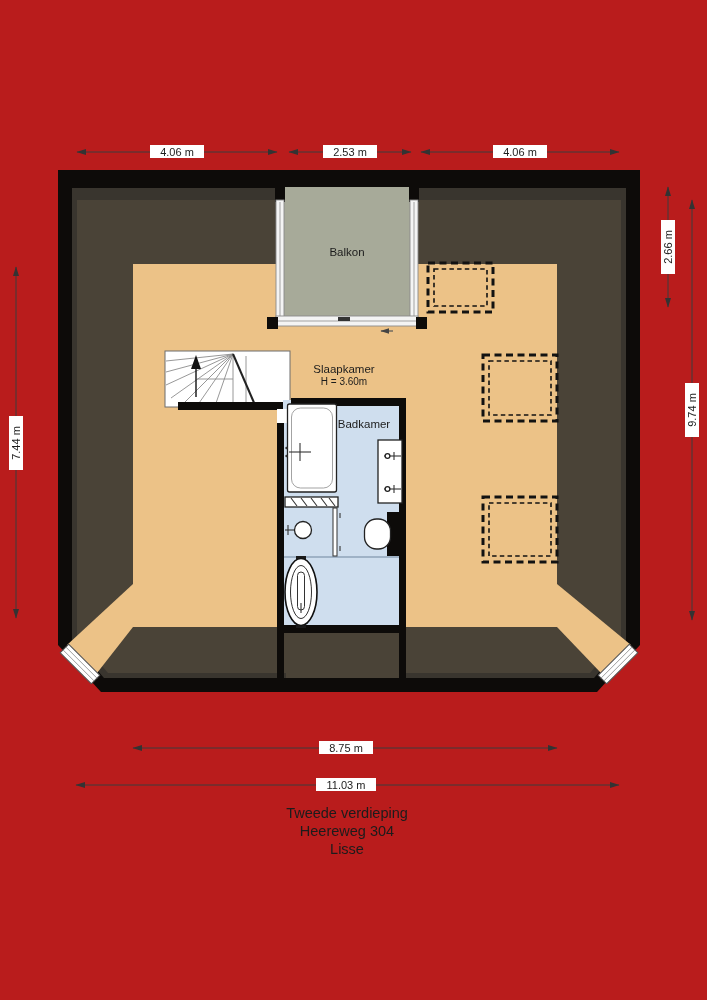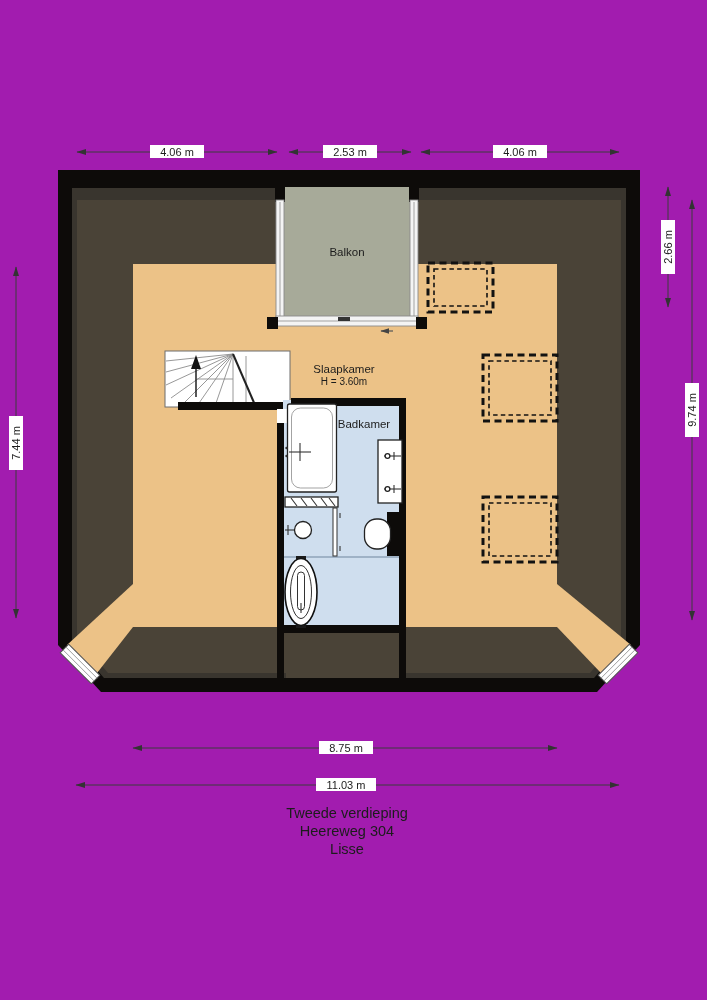--- a/index.html
+++ b/index.html
@@ -1,16 +1,16 @@
 <!DOCTYPE html>
 <html><head>
 <meta charset="utf-8">
 <style>
   html,body{margin:0;padding:0;background:#ffffff;}
-  .page{width:707px;height:1000px;position:relative;background:#a21caf;margin:0 auto;}
+  .page{width:707px;height:1000px;position:relative;background:#b91c1c;margin:0 auto;}
   svg text{font-family:"Liberation Sans","DejaVu Sans",sans-serif;fill:#1c1c1c;}
   .dimline{stroke:#3d3d3d;stroke-width:1;}
   .dimtext{font-size:11px;}
   .roomtext{font-size:11.5px;}
   .subtext{font-size:10px;}
   .titletext{font-size:14.5px;}
   .fixture{fill:#ffffff;stroke:#222222;stroke-width:1.3;}
   .fixline{stroke:#333333;stroke-width:1.1;fill:none;}
   .thinline{stroke:#999999;stroke-width:0.9;fill:none;}
   .dash-outer{fill:none;stroke:#121212;stroke-width:3;stroke-dasharray:7 4.5;}

